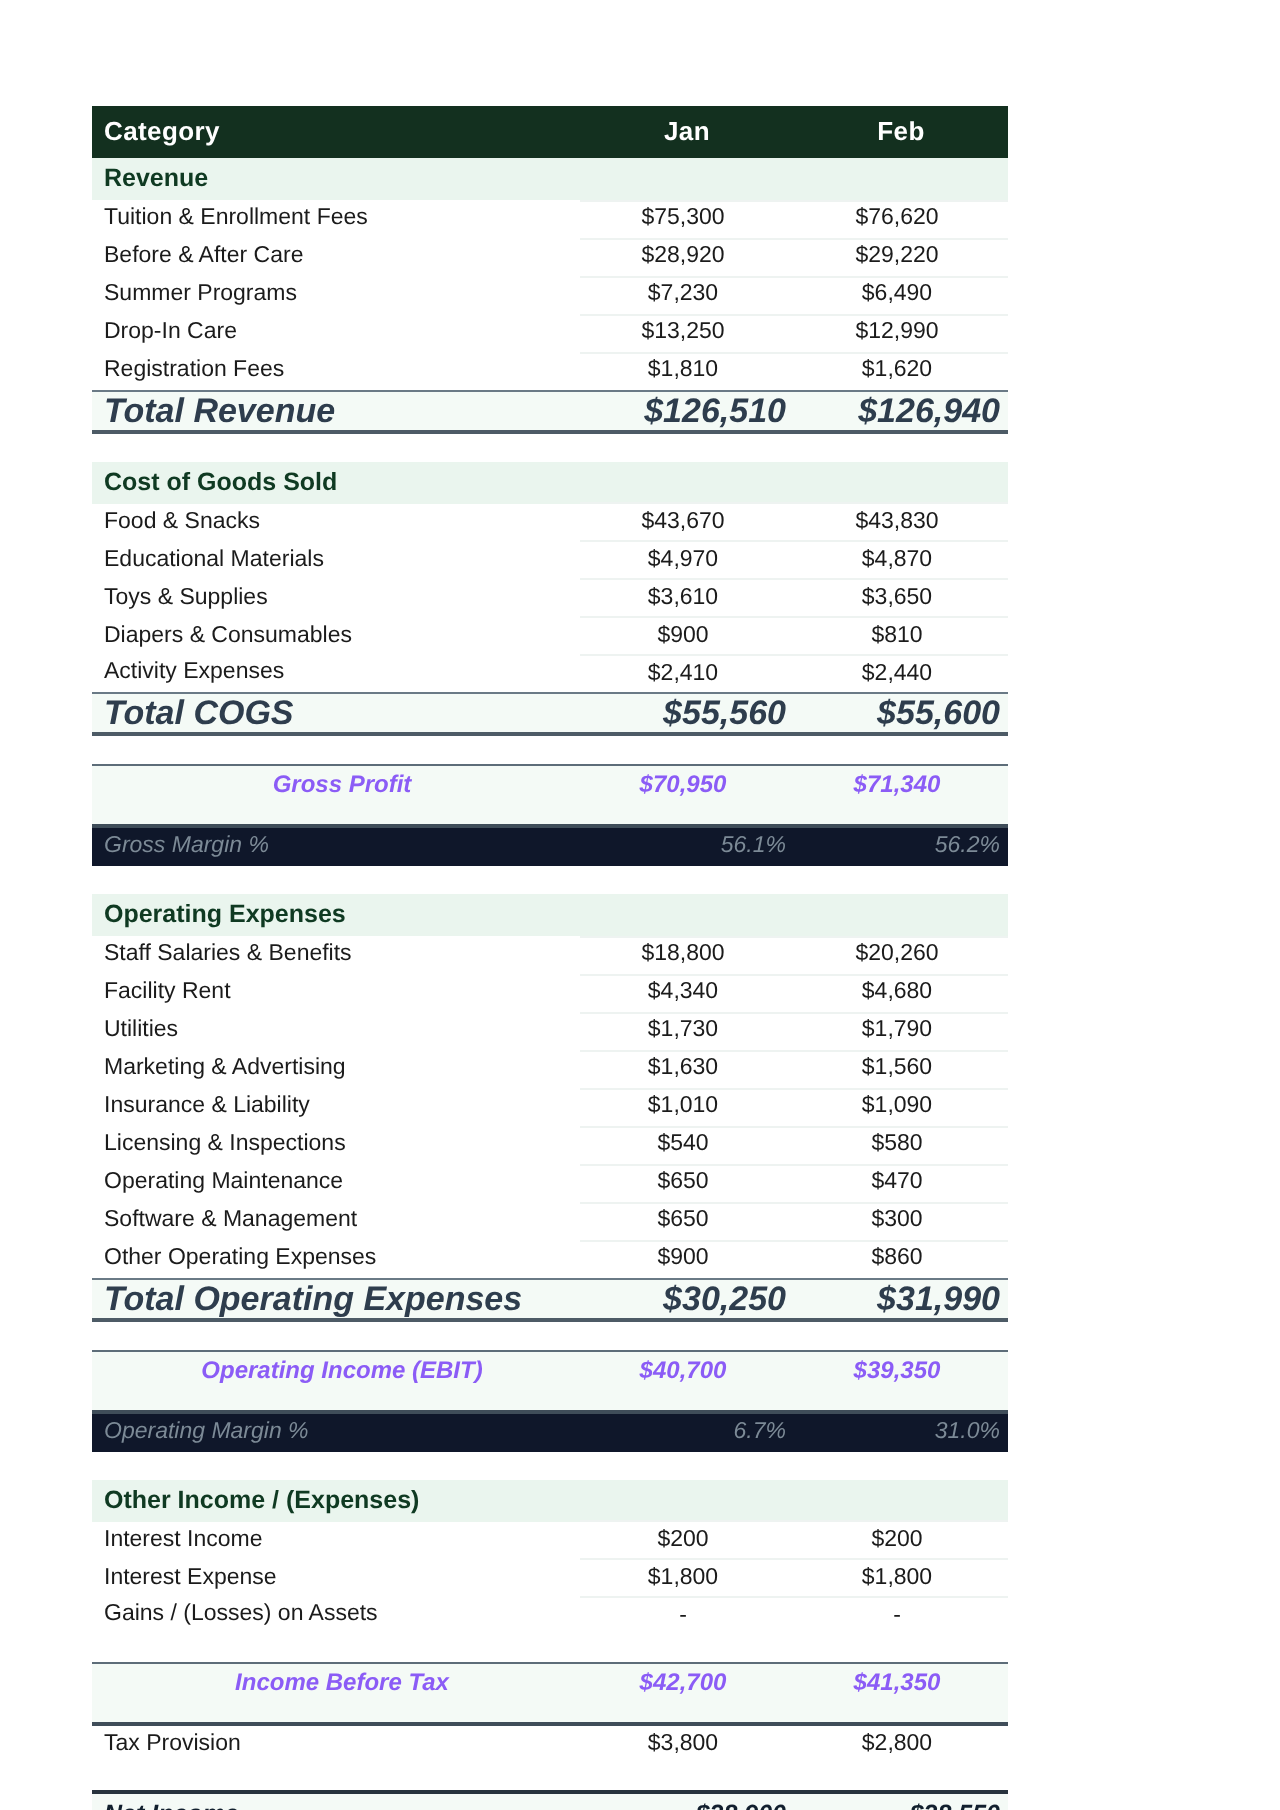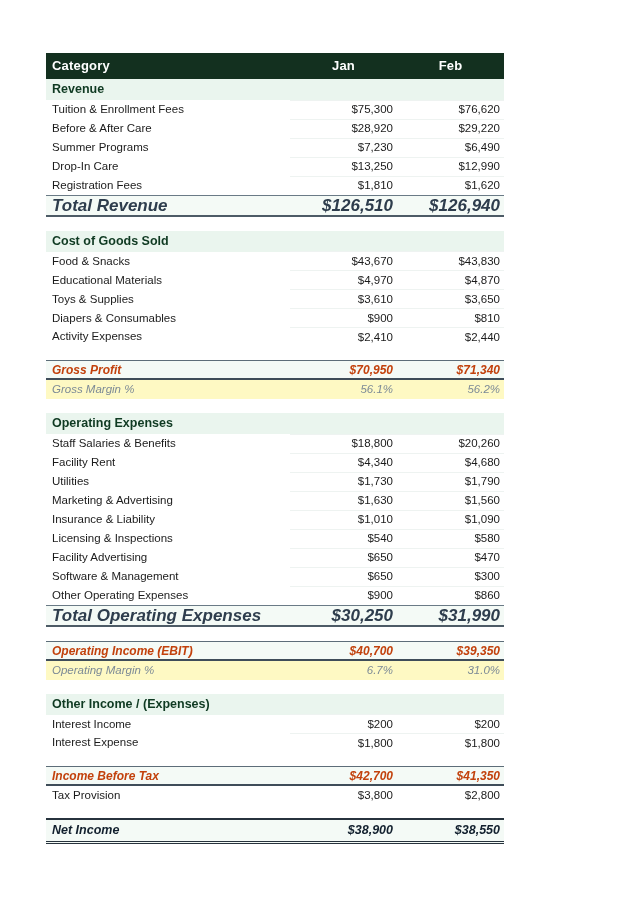--- a/index.html
+++ b/index.html
@@ -67,67 +67,69 @@
     padding-top: 3px;
     padding-bottom: 3px;
   }
 
   
   tr.item td {
     background: #ffffff;
   }
   tr.item td.num {
     border-top: 1px solid #eef3f1;
+    text-align: center;
   }
 
   
   tr.total td {
     font-style: italic;
     font-weight: bold;
     color: #2e3d4d;
     font-size: 17px;
     background: #f4faf6;
     border-top: 1px solid #6a7a86;
     border-bottom: 2px solid #4d5b66;
     padding-top: 2px;
     padding-bottom: 2px;
   }
 
   
   tr.keyline td {
     font-style: italic;
     font-weight: bold;
-    color: #c2410c;
+    color: #8b5cf6;
     font-size: 12px;
     background: #f4faf6;
     border-top: 1px solid #5d6d79;
     border-bottom: 2px solid #3f4d59;
     padding-top: 2px;
-    padding-bottom: 0;
+    padding-bottom: 12px;
+    text-align: center;
   }
 
   
   tr.grand td {
     font-style: italic;
     font-weight: bold;
     color: #12202e;
     font-size: 12.5px;
     background: #f4faf6;
     border-top: 2px solid #27333d;
     border-bottom: 3px double #27333d;
     padding-top: 3px;
     padding-bottom: 3px;
   }
 
   
   tr.margin td {
     font-style: italic;
     color: #7c8a96;
     font-size: 11.5px;
-    background: #fef9c3;
+    background: #0f172a;
     padding-top: 2px;
     padding-bottom: 2px;
   }
 
   
   tr.spacer td {
     height: 14px;
     background: #ffffff;
     padding: 0;
     border: none;
@@ -224,20 +226,25 @@
         <td class="label">Diapers &amp; Consumables</td>
         <td class="num">$900</td>
         <td class="num">$810</td>
       </tr>
       <tr class="item">
         <td class="label">Activity Expenses</td>
         <td class="num">$2,410</td>
         <td class="num">$2,440</td>
       </tr>
 
+      <tr class="total">
+        <td class="label">Total COGS</td>
+        <td class="num">$55,560</td>
+        <td class="num">$55,600</td>
+      </tr>
 
       <tr class="spacer">
           <td colspan="3"></td>
         </tr>
 
       <tr class="keyline">
         <td class="label">Gross Profit</td>
         <td class="num">$70,950</td>
         <td class="num">$71,340</td>
       </tr>
@@ -281,21 +288,21 @@
         <td class="label">Insurance &amp; Liability</td>
         <td class="num">$1,010</td>
         <td class="num">$1,090</td>
       </tr>
       <tr class="item">
         <td class="label">Licensing &amp; Inspections</td>
         <td class="num">$540</td>
         <td class="num">$580</td>
       </tr>
       <tr class="item">
-        <td class="label">Facility Advertising</td>
+        <td class="label">Operating Maintenance</td>
         <td class="num">$650</td>
         <td class="num">$470</td>
       </tr>
       <tr class="item">
         <td class="label">Software &amp; Management</td>
         <td class="num">$650</td>
         <td class="num">$300</td>
       </tr>
       <tr class="item">
         <td class="label">Other Operating Expenses</td>
@@ -337,20 +344,25 @@
       <tr class="item">
         <td class="label">Interest Income</td>
         <td class="num">$200</td>
         <td class="num">$200</td>
       </tr>
       <tr class="item">
         <td class="label">Interest Expense</td>
         <td class="num">$1,800</td>
         <td class="num">$1,800</td>
       </tr>
+      <tr class="item">
+        <td class="label">Gains / (Losses) on Assets</td>
+        <td class="num">-</td>
+        <td class="num">-</td>
+      </tr>
 
 
       <tr class="spacer">
           <td colspan="3"></td>
         </tr>
 
       <tr class="keyline">
         <td class="label">Income Before Tax</td>
         <td class="num">$42,700</td>
         <td class="num">$41,350</td>

